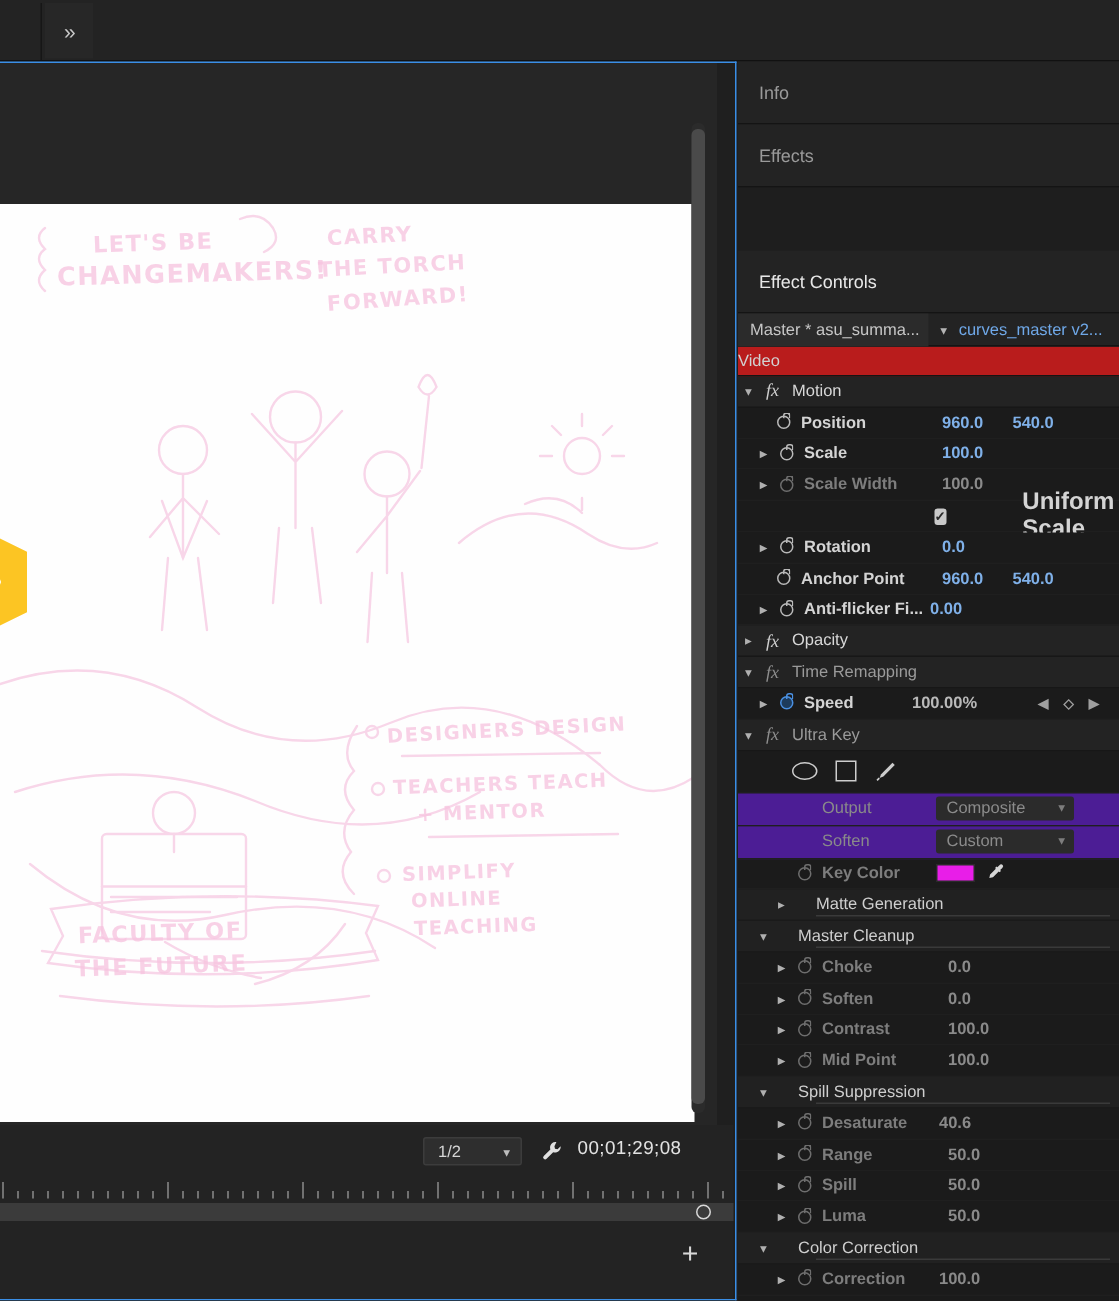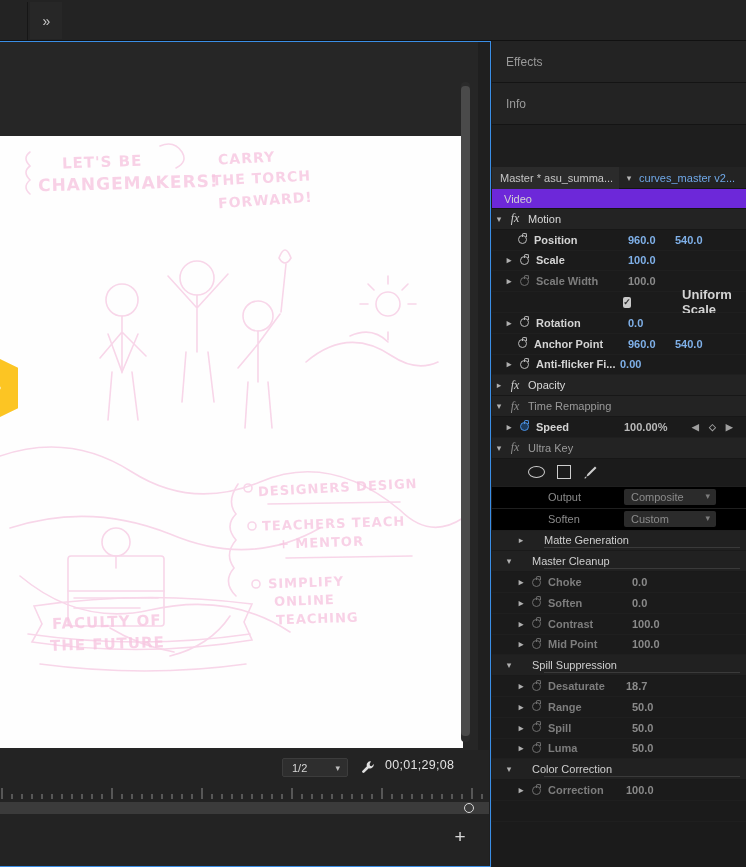--- a/index.html
+++ b/index.html
@@ -159,22 +159,22 @@
     background: #2b2b2b; height: 22px; display: flex; align-items: center;
     padding: 0 6px 0 8px; color: #c6c6c6; font-size: 11px;
     max-width: 132px; overflow: hidden; white-space: nowrap; cursor: pointer;
   }
   .clip-chev { width: 20px; text-align: center; color: #b4b4b4; font-size: 9px; cursor: pointer; }
   .clip-seq {
     color: #6fa8e8; font-size: 11px; white-space: nowrap; overflow: hidden;
     cursor: pointer;
   }
   .video-hdr {
-    height: 20px; background: #6d28d9; border-bottom: 1px solid #151515;
-    display: flex; align-items: center; padding-left: 12px;
+    height: 20px; background: #b91c1c; border-bottom: 1px solid #151515;
+    display: flex; align-items: center; 
     color: #d2d2d2; font-size: 11px;
   }
 
   .ec-rows { position: relative; height: 616px; overflow: hidden; }
 
   .row {
     position: relative; height: 20.8px;
     display: flex; align-items: center;
     border-bottom: 1px solid #1f1f1f;
     font-size: 11px;
@@ -233,35 +233,35 @@
   }
 
   .uniform-wrap {
     position: absolute; left: 131px; display: flex; align-items: center; gap: 6px;
   }
   .cbox {
     width: 11px; height: 11px; background: #c9c9c9; border-radius: 2px;
     display: flex; align-items: center; justify-content: center;
     color: #2a2a2a; font-size: 9px; line-height: 1; cursor: pointer;
   }
-  .uniform-lbl { color: #d4d4d4; font-size: 13px; padding-left: 45px; }
+  .uniform-lbl { color: #d4d4d4; font-size: 16px; padding-left: 45px; }
 
   .kf-nav { position: absolute; left: 200px; display: flex; align-items: center; gap: 10px; }
   .kf-nav span { color: #9f9f9f; font-size: 9px; cursor: pointer; }
 
   
   .uk-tools {
     height: 28px; background: #1b1b1b; display: flex; align-items: center;
     padding-left: 36px; gap: 12px; border-bottom: 1px solid #1f1f1f;
   }
   .uk-ellipse { width: 17px; height: 12px; border: 1.4px solid #cdcdcd; border-radius: 50%; cursor: pointer; }
   .uk-rect { width: 14px; height: 14px; border: 1.4px solid #cdcdcd; cursor: pointer; }
   .uk-pen { cursor: pointer; }
 
-  .sel-row { height: 22px; background: #000000; display: flex; align-items: center; border-bottom: 1px solid #1f1f1f; }
+  .sel-row { height: 22px; background: #4c1d95; display: flex; align-items: center; border-bottom: 1px solid #1f1f1f; }
   .sel-lbl { position: absolute; left: 56px; color: #8a8a8a; font-size: 11px; }
   .sel-box {
     position: absolute; left: 132px; width: 92px; height: 16px;
     background: #2b2b2b; border-radius: 2px;
     display: flex; align-items: center; cursor: pointer;
   }
   .sel-box .sv { padding-left: 7px; color: #8b8b8b; font-size: 11px; }
   .sel-box .sc { position: absolute; right: 6px; top: 2px; color: #7d7d7d; font-size: 9px; }
 
   .swatch {
@@ -436,28 +436,31 @@
 
       <div class="scrub-track"></div>
       <div class="scrub-handle"></div>
       <div class="plus-btn">+</div>
     </div>
   </div>
 
   <div class="rightcol">
 
     <div class="panel-tab">
+      <span>Info</span>
+    </div>
+    <div class="panel-tab">
       <span>Effects</span>
     </div>
-    <div class="panel-tab">
-      <span>Info</span>
-    </div>
 
     <div class="ec-panel">
 
+      <div class="ec-header">
+        <span>Effect Controls</span>
+      </div>
 
       <div class="ec-clipbar">
         <div class="clip-master">
           <span>Master * asu_summa...</span>
         </div>
         <div class="clip-chev">▾</div>
         <div class="clip-seq">curves_master v2...</div>
       </div>
 
       <div class="video-hdr">
@@ -551,21 +554,21 @@
           <div class="plabel eff dim">Time Remapping</div>
         </div>
 
         <div class="row param">
           <div class="ind10"></div>
           <div class="tw">▸</div>
           <div class="stopwatch">
               <div class="sw-ring on"></div>
             </div>
           <div class="plabel">Speed</div>
-          <div class="pval plain" style="left:132px">100.00%</div>
+          <div class="pval plain" style="left:116px">100.00%</div>
           <div class="kf-nav">
             <span>◀</span>
             <span>◇</span>
             <span>▶</span>
           </div>
         </div>
 
         <div class="row eff">
           <div class="tw">▾</div>
           <div class="fx-badge dim">fx</div>
@@ -590,20 +593,31 @@
         </div>
 
         <div class="sel-row">
           <span class="sel-lbl">Soften</span>
           <div class="sel-box">
             <span class="sv">Custom</span>
             <span class="sc">▾</span>
           </div>
         </div>
 
+        <div class="row param">
+          <div class="ind36"></div>
+          <div class="stopwatch">
+              <div class="sw-ring dim"></div>
+            </div>
+          <div class="plabel dim">Key Color</div>
+          <div class="swatch" style="background: rgb(232, 30, 232);"></div>
+          <svg class="dropper" width="14" height="14" viewBox="0 0 16 16">
+            <path d="M13.2 2.0a1.8 1.8 0 0 0-2.6 0L9 3.6l-.6-.6-1.1 1.1.6.6-4.4 4.4-.6 2.8 2.8-.6 4.4-4.4.6.6 1.1-1.1-.6-.6 1.6-1.6a1.8 1.8 0 0 0 0-2.6z" fill="#d6d6d6"></path>
+          </svg>
+        </div>
 
         <div class="row grp">
           <div class="ind22"></div>
           <div class="tw">▸</div>
           <div class="plabel grp">Matte Generation</div>
           <div class="grpline"></div>
         </div>
 
         <div class="row grp">
           <div class="ind10"></div>
@@ -659,21 +673,21 @@
           <div class="grpline"></div>
         </div>
 
         <div class="row param">
           <div class="ind22"></div>
           <div class="tw">▸</div>
           <div class="stopwatch">
               <div class="sw-ring dim"></div>
             </div>
           <div class="plabel dim">Desaturate</div>
-          <div class="pval dim" style="left:134px">18.7</div>
+          <div class="pval dim" style="left:134px">40.6</div>
         </div>
 
         <div class="row param">
           <div class="ind22"></div>
           <div class="tw">▸</div>
           <div class="stopwatch">
               <div class="sw-ring dim"></div>
             </div>
           <div class="plabel dim">Range</div>
           <div class="pval dim vgrey">50.0</div>

